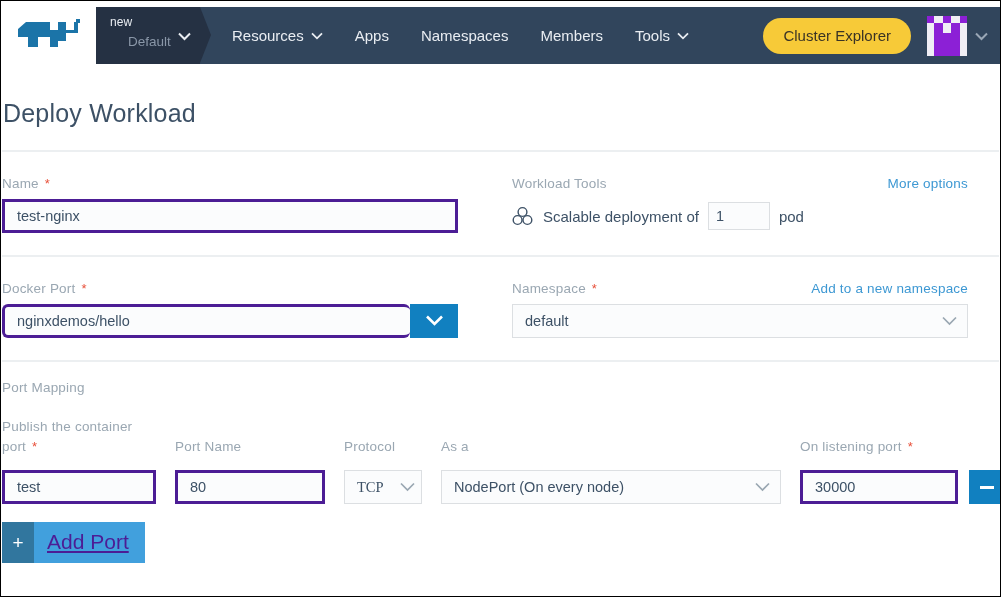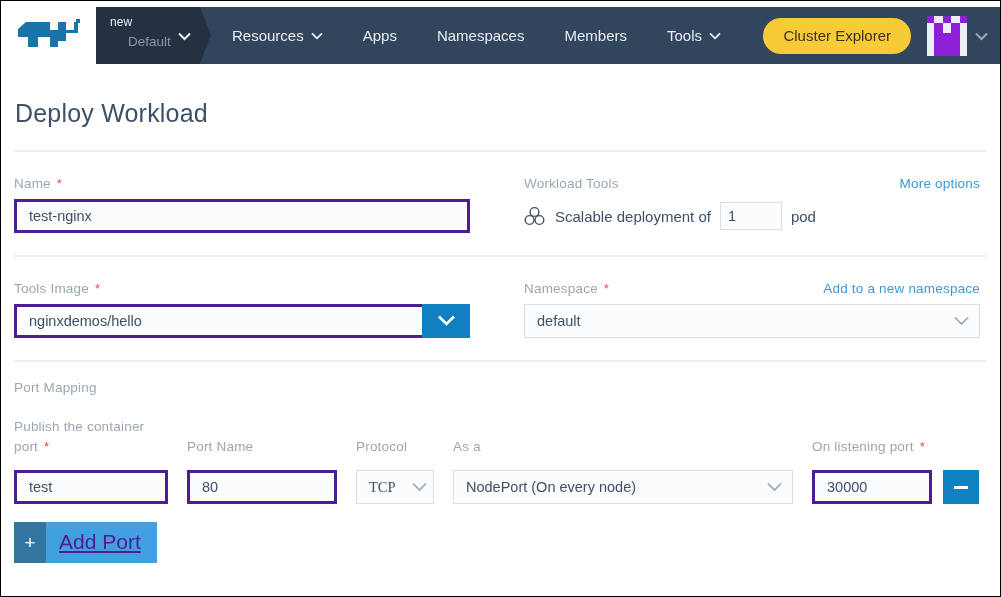--- a/index.html
+++ b/index.html
@@ -82,21 +82,21 @@
     left: 0; top: 0;
     width: 0; height: 0;
     border-top: 28.5px solid transparent;
     border-bottom: 28.5px solid transparent;
     border-left: 11px solid #253143;
   }
 
   .nav-items {
     display: flex;
     align-items: center;
-    gap: 16px;
+    gap: 8px;
     padding-left: 8px;
   }
   .nav-item {
     color: #e9edf2;
     font-size: 15px;
     padding: 0 12px;
     line-height: 57px;
     white-space: nowrap;
     cursor: pointer;
     display: flex;
@@ -128,21 +128,21 @@
     margin-right: 12px;
     cursor: pointer;
   }
   .avatar {
     width: 40px; height: 40px;
     display: block;
   }
   .avatar-chev { margin-left: 8px; color: #9aa7b6; }
 
   
-  .content { padding: 0 13px; }
+  .content { padding: 0 1px; }
   .page-title {
     font-size: 25px;
     color: #3d5166;
     font-weight: normal;
     margin: 30px 0 0 1px;
     letter-spacing: .2px;
   }
   .divider {
     height: 2px;
     background: #eceff1;
@@ -205,21 +205,21 @@
     margin: 0 9px;
     font-size: 14.5px;
     color: #3d5166;
     padding: 0 7px;
     font-family: "Liberation Sans", sans-serif;
     outline: none;
   }
 
   
   .input-group { display: flex; width: 100%; }
-  .input-group .input { border-right: none; }
+  .input-group .input { border-right: none; border-radius: 6px; }
   .dropdown-btn {
     width: 48px;
     height: 34px;
     background: #1180c0;
     border: 1px solid #1180c0;
     display: flex; align-items: center; justify-content: center;
     cursor: pointer;
     flex: 0 0 48px;
   }
 
@@ -261,21 +261,21 @@
   }
   .ports-head {
     color: #9aa7b2;
     font-size: 13.5px;
     line-height: 20px;
     padding-bottom: 7px;
     letter-spacing: .2px;
   }
   .ports-head .req { font-size: 13px; }
   .listen-cell { display: flex; gap: 11px; align-items: center; }
-  .listen-input { width: 120px; }
+  .listen-input { width: 158px; }
   .remove-btn {
     width: 36px; height: 34px;
     background: #1180c0;
     border: none;
     display: flex; align-items: center; justify-content: center;
     cursor: pointer;
     flex: 0 0 36px;
   }
   .remove-btn .bar {
     width: 14px; height: 3px; background: #ffffff; display: block;
@@ -432,21 +432,21 @@
       </div>
 
     </div>
 
     <div class="divider"></div>
 
     <div class="row" style="margin-top:24px;">
 
       <div class="col">
         <div class="field-label">
-          <span>Tools Image</span>
+          <span>Docker Port</span>
           <span class="req">*</span>
         </div>
         <div class="input-group">
           <input class="input" type="text" value="nginxdemos/hello" style="">
           <div class="dropdown-btn">
             <span>
               <svg width="19" height="12" viewBox="0 0 19 12">
                   <polyline points="2,2.5 9.5,10 17,2.5" fill="none" stroke="#ffffff" stroke-width="2.6"></polyline>
                 </svg>
             </span>

